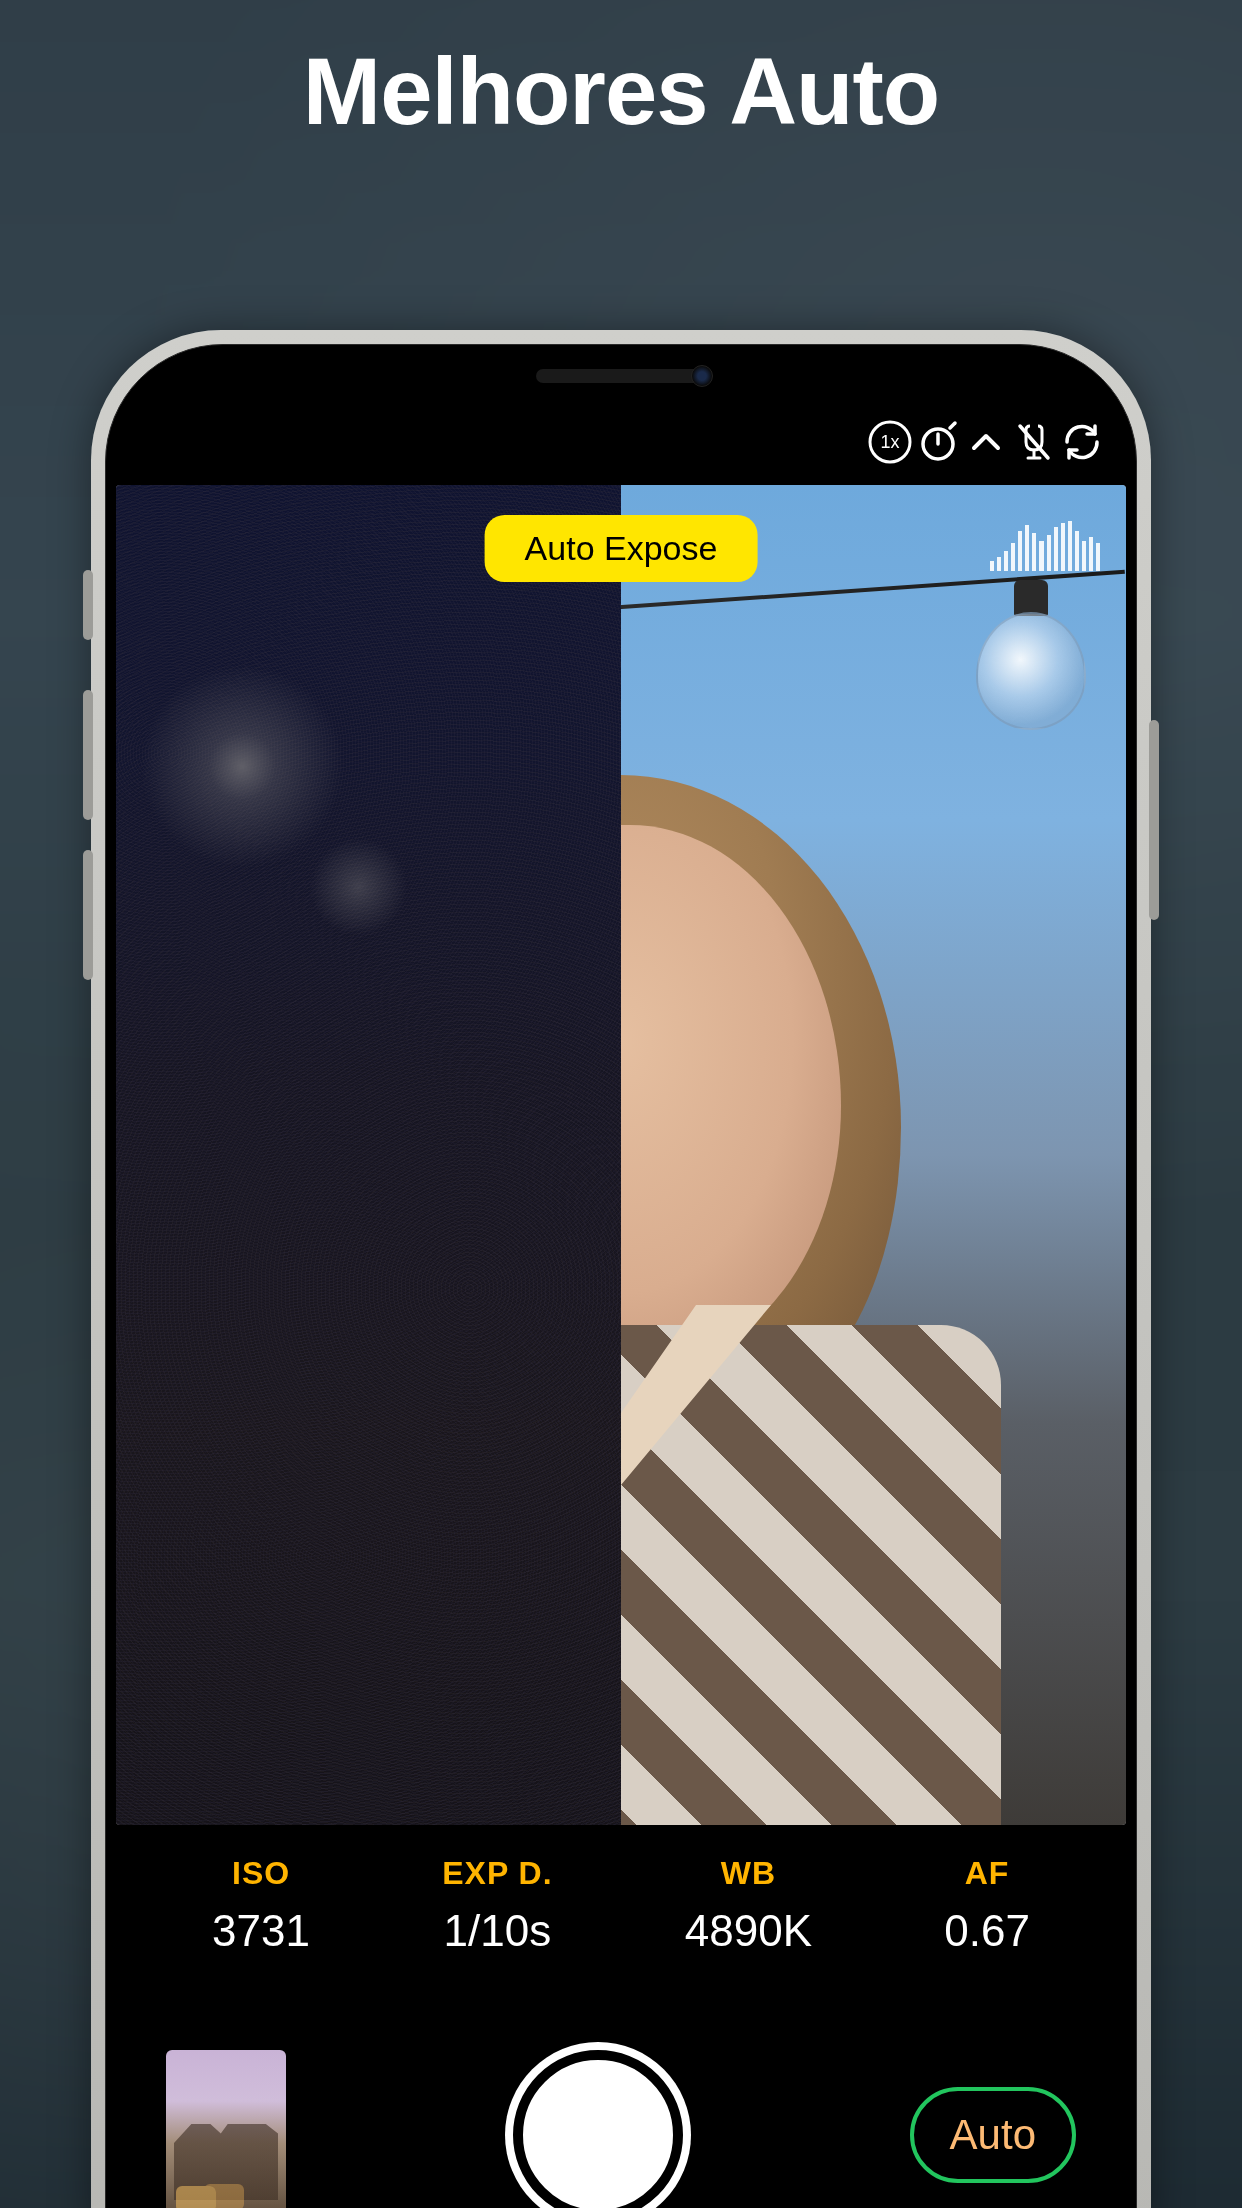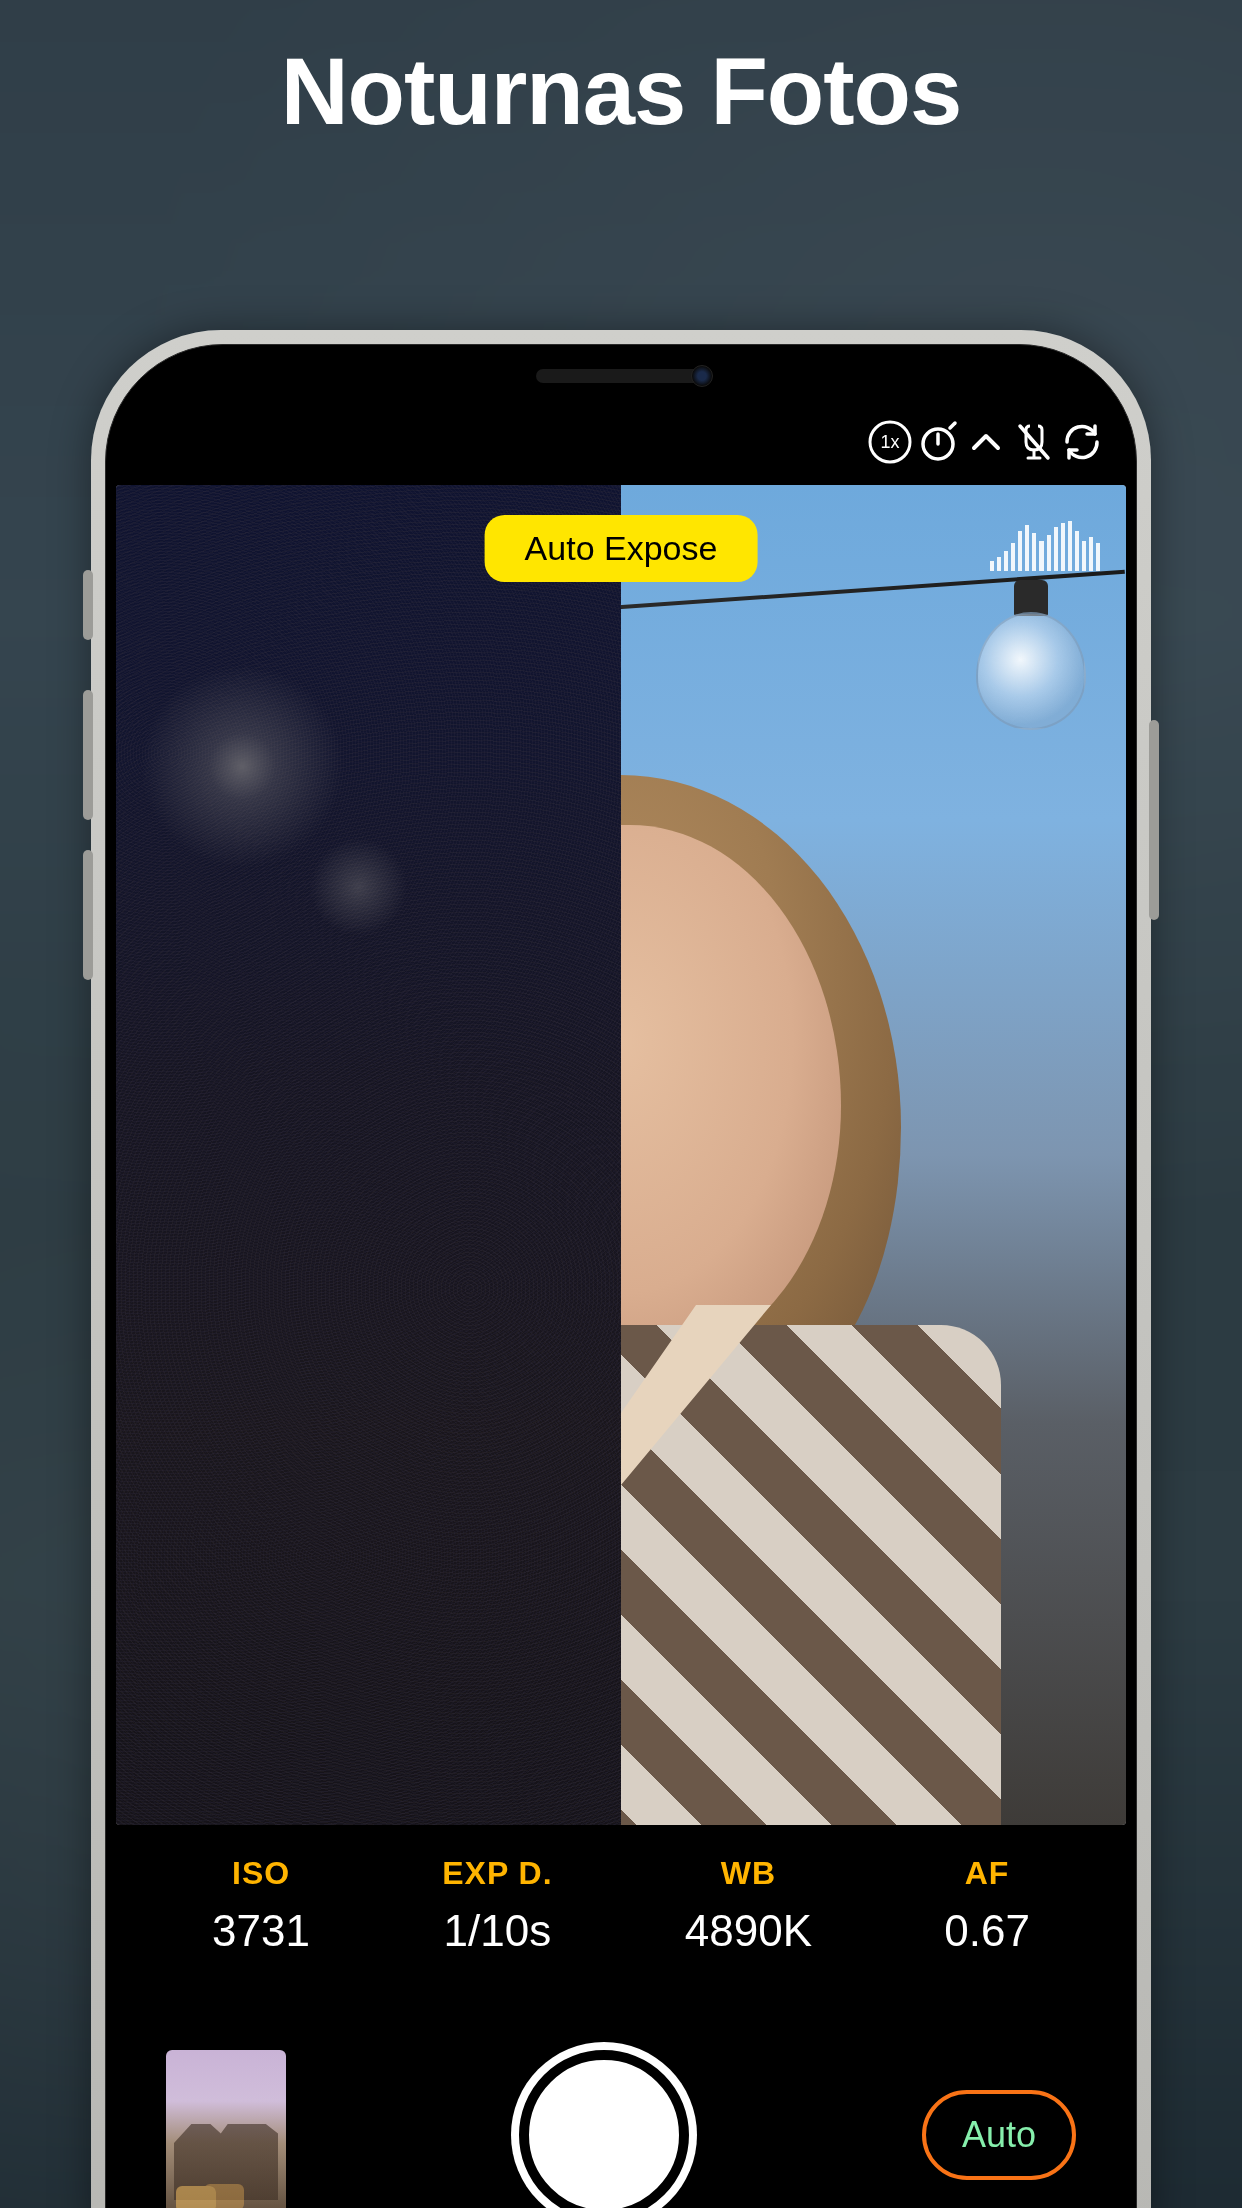--- a/index.html
+++ b/index.html
@@ -282,39 +282,39 @@
   }
   .shutter{
     width:170px; height:170px;
     border-radius:50%;
     background:#fff;
     border: 10px solid #000;
     box-shadow: 0 0 0 8px #fff;
     cursor:pointer;
   }
   .mode-btn{
-    border:4px solid #f97316;
-    color:#86efac;
-    font-size:36px;
+    border:4px solid #22c55e;
+    color:#fdba74;
+    font-size:42px;
     font-weight:500;
     padding:20px 36px;
     border-radius:48px;
     background:transparent;
     cursor:pointer;
   }
 
   svg { display:block; }
 </style>
 </head>
 <body>
 
 <div class="bg"></div>
 
 <div class="headline">
-  <div>Noturnas Fotos</div>
+  <div>Melhores Auto</div>
 </div>
 
 <div class="phone">
   <div class="side-btn sb1"></div>
   <div class="side-btn sb2"></div>
   <div class="side-btn sb3"></div>
   <div class="side-btn sb4"></div>
 
   <div class="phone-inner">
     <div class="notch"></div>

